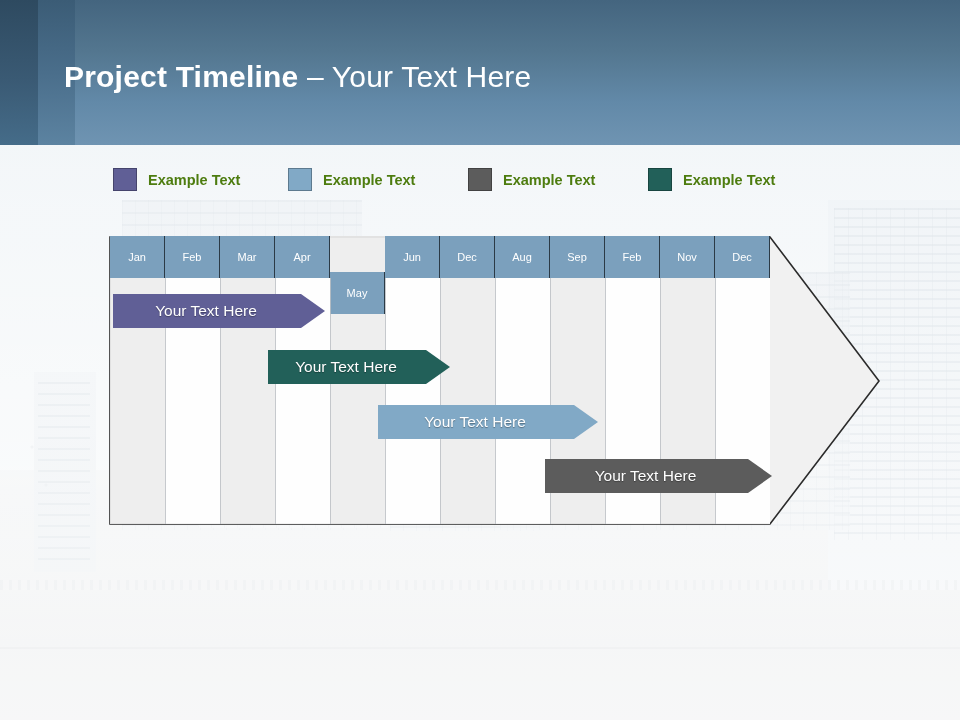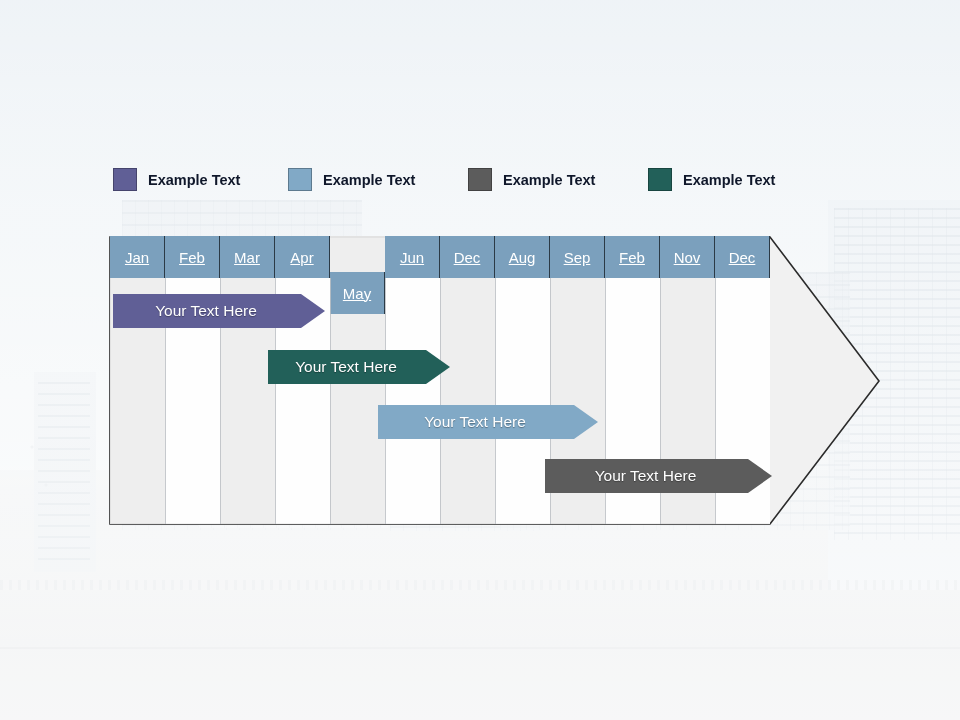--- a/index.html
+++ b/index.html
@@ -130,21 +130,21 @@
   .legend-swatch {
     width: 24px; height: 23px;
     border: 1px solid rgba(0,0,0,.28);
     box-sizing: border-box;
     flex: 0 0 auto;
   }
   .legend-label {
     margin-left: 11px;
     font-size: 14.5px;
     font-weight: 700;
-    color: #0f172a;
+    color: #4d7c0f;
   }
 
   
   .chart {
     position: absolute;
     left: 108px; top: 236px;
     width: 772px; height: 290px;
   }
   .grid {
     position: absolute; left: 2px; top: 0;
@@ -155,22 +155,22 @@
     box-sizing: border-box;
   }
   .col.shade { background: rgba(238,238,238,.92); }
   .col.plain { background: rgba(255,255,255,.92); }
   .col-head {
     position: absolute; left: 0; top: 0; width: 55px; height: 42px;
     background: #7ba0bd;
     border-right: 1px solid #2b3a46;
     box-sizing: border-box;
     color: #ffffff;
-    font-size: 15px;
-    display: flex; align-items: center; justify-content: center; text-decoration: underline;
+    font-size: 11px;
+    display: flex; align-items: center; justify-content: center;
   }
   .col-sep {
     position: absolute; top: 42px; width: 1px; height: 246px;
     background: rgba(188,192,196,.85);
   }
 
   
   .bar {
     position: absolute;
     height: 34px;
@@ -213,20 +213,27 @@
     <div class="bg-block bg-b5">
         <div class="bg-win"></div>
       </div>
     <div class="bg-plaza-row"></div>
     <div class="bg-ground"></div>
     <div class="bg-street-line"></div>
     <div class="bg-tree"></div>
     <div class="bg-haze"></div>
   </div>
 
+  <div class="header">
+    <div class="header-band-dark"></div>
+    <div class="header-band-mid2"></div>
+    <div class="slide-title">
+      <span class="t-bold">Project Timeline</span><span class="t-light"> – Your Text Here</span>
+    </div>
+  </div>
 
   <div class="legend" id="legend">
       <div class="legend-item" style="left: 3px;">
         <div class="legend-swatch" style="background: rgb(96, 95, 150);"></div>
         <div class="legend-label">Example Text</div>
       </div>
       <div class="legend-item" style="left: 178px;">
         <div class="legend-swatch" style="background: rgb(129, 169, 198);"></div>
         <div class="legend-label">Example Text</div>
       </div>

